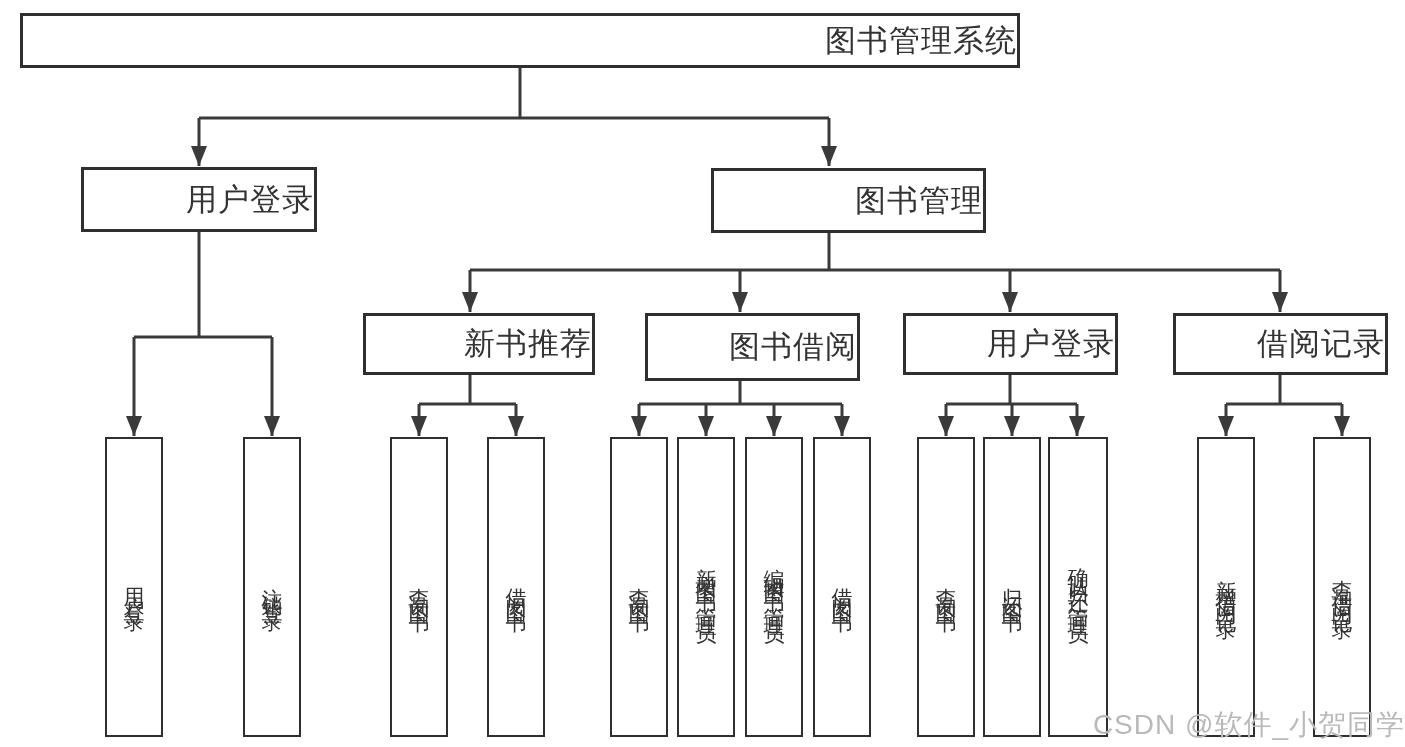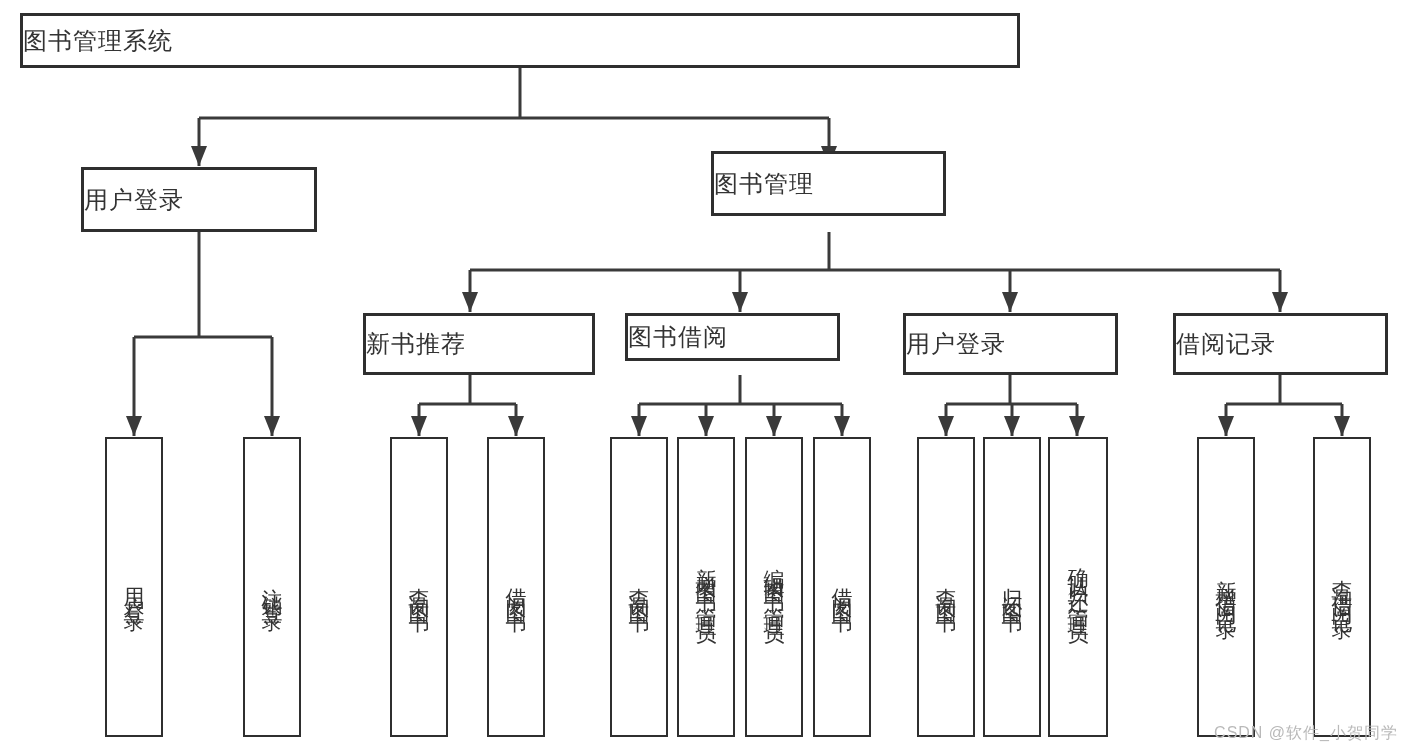--- a/index.html
+++ b/index.html
@@ -18,22 +18,22 @@
     overflow:hidden;
   }
   .connectors{position:absolute;left:0;top:0;width:1405px;height:747px;}
   .connectors path,.connectors line{stroke:var(--line);stroke-width:3;fill:none;}
   .connectors .head{fill:var(--line);stroke:none;}
   .hbox{
     position:absolute;
     box-sizing:border-box;
     background:var(--background);
     border:3px solid var(--box-border);
-    display:flex;align-items:center;justify-content:flex-start;
-    font-size:24px;letter-spacing:1px;color:var(--text);
+    display:flex;align-items:center;justify-content:flex-end;
+    font-size:31px;letter-spacing:1px;color:var(--text);
     z-index:2;
   }
   .vbox{
     position:absolute;
     top:437px;width:58px;height:300px;
     box-sizing:border-box;
     background:var(--background);
     border:2.5px solid var(--box-border);
     display:flex;align-items:center;justify-content:center;
     z-index:2;
@@ -41,22 +41,22 @@
   .vtext{
     writing-mode:vertical-rl;
     text-orientation:mixed;
     font-size:21px;
     letter-spacing:8px;
     color:var(--text);
     white-space:nowrap;
   }
   .watermark{
     position:absolute;
-    right:7px;bottom:3px;
-    font-size:16px;
+    right:0;bottom:3px;
+    font-size:28px;
     color:var(--watermark);
     z-index:3;
     letter-spacing:1px;
   }
 </style>
 </head>
 <body>
 
 <div class="canvas">
 
@@ -101,28 +101,28 @@
     <line x1="1342" y1="404" x2="1342" y2="436" marker-end="url(#ah)"></line>
   </svg>
 
   <div class="hbox" style="left:20px;top:13px;width:1000px;height:55px">
     <span>图书管理系统</span>
   </div>
 
   <div class="hbox" style="left:81px;top:167px;width:236px;height:65px">
     <span>用户登录</span>
   </div>
-  <div class="hbox" style="left:711px;top:151px;width:235px;height:65px">
+  <div class="hbox" style="left:711px;top:168px;width:275px;height:65px">
     <span>图书管理</span>
   </div>
 
   <div class="hbox" style="left:363px;top:313px;width:232px;height:62px">
     <span>新书推荐</span>
   </div>
-  <div class="hbox" style="left:625px;top:313px;width:215px;height:48px">
+  <div class="hbox" style="left:645px;top:313px;width:215px;height:68px">
     <span>图书借阅</span>
   </div>
   <div class="hbox" style="left:903px;top:313px;width:215px;height:62px">
     <span>用户登录</span>
   </div>
   <div class="hbox" style="left:1173px;top:313px;width:215px;height:62px">
     <span>借阅记录</span>
   </div>
 
   <div class="vbox" style="left:105px">

